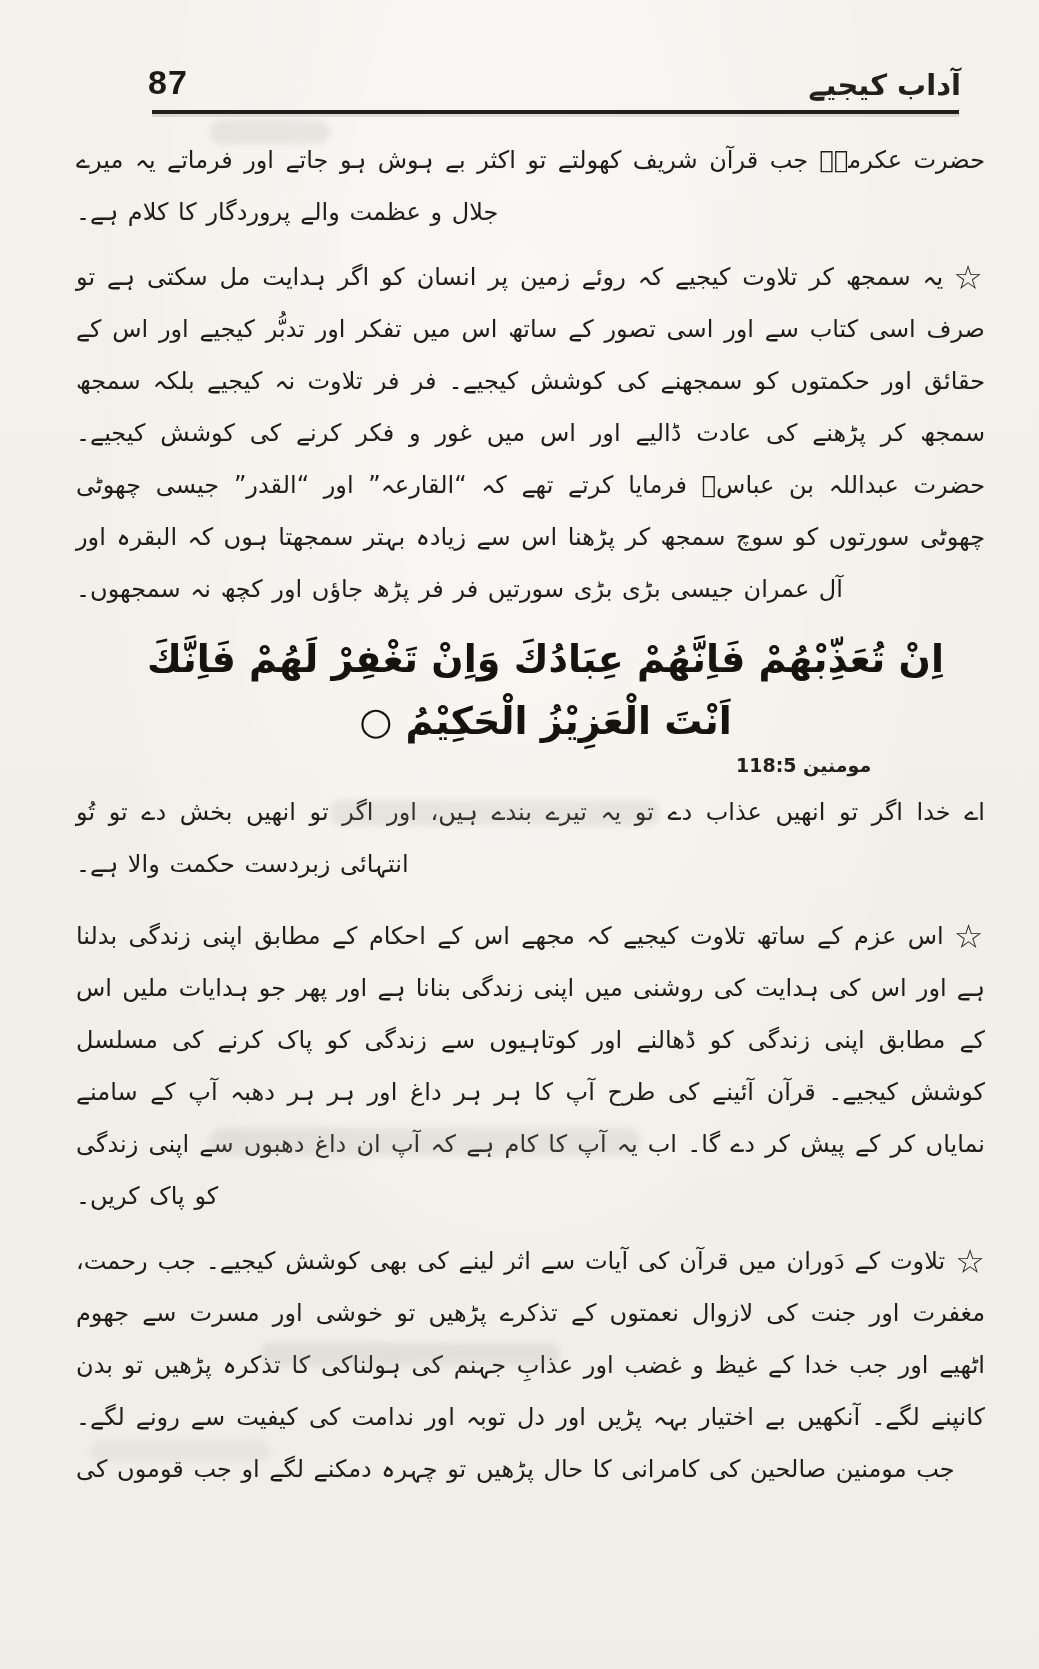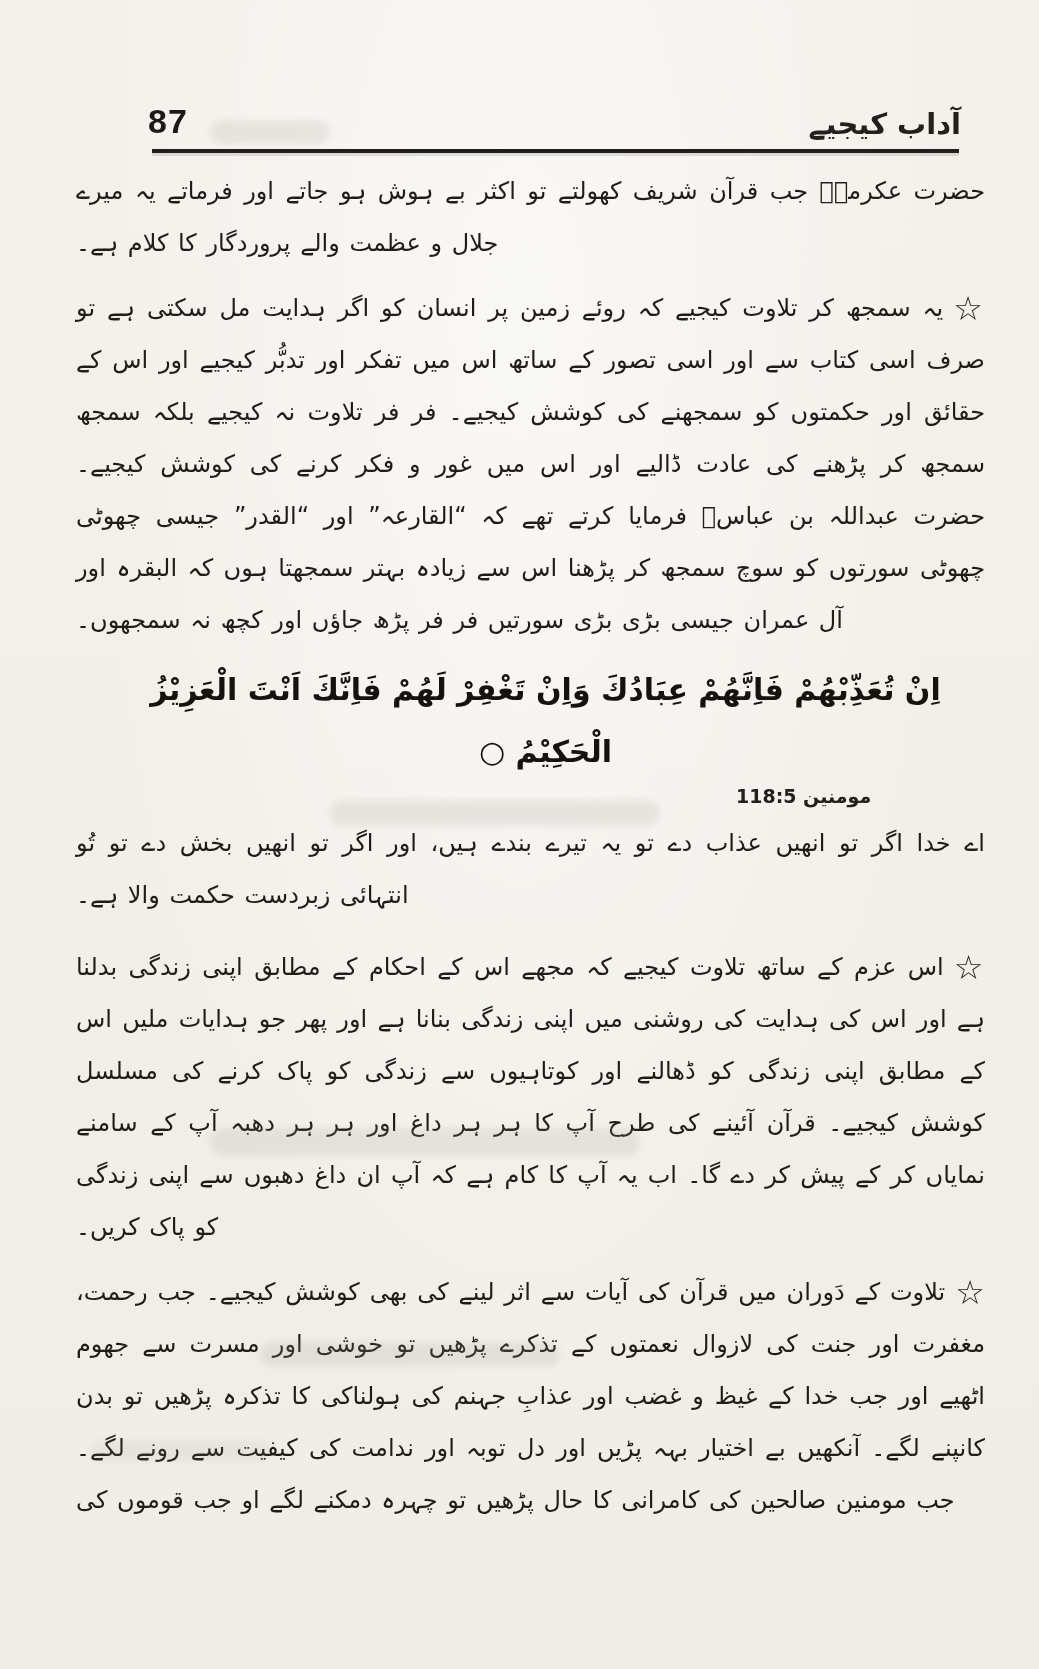--- a/index.html
+++ b/index.html
@@ -14,21 +14,21 @@
     font-family:"DejaVu Sans",sans-serif;
     color:#201d19;
     direction:rtl;
   }
   
   .header{
     display:flex;
     flex-direction:row-reverse;      
     justify-content:space-between;
     align-items:flex-end;
-    padding:102px 78px 0 148px;
+    padding:63px 78px 0 148px;
   }
   .page-num{
     font-family:"Liberation Sans","DejaVu Sans",sans-serif;
     font-weight:bold;
     font-size:34px;
     letter-spacing:1px;
     color:#1c1a17;
     direction:ltr;
   }
   .book-title{
@@ -38,21 +38,21 @@
     padding-left:4px;
   }
   .rule{
     height:4px;
     background:#211f1c;
     margin:8px 80px 0 152px;
     box-shadow:0 3px 0 rgba(33,31,28,.12);
   }
   
   .body{
-    padding:12px 54px 0 76px;
+    padding:20px 54px 0 76px;
     direction:rtl;
   }
   .para{
     font-size:24px;
     line-height:52px;
     text-align:justify;
     text-align-last:left;            
     margin:0 0 13px 0;
     word-spacing:2px;
   }
@@ -63,21 +63,21 @@
   }
   .star{
     font-size:33px;
     line-height:0;
     vertical-align:-4px;
     padding-left:10px;
     color:#26231f;
   }
   
   .verse{
-    font-size:30px;
+    font-size:38px;
     font-weight:bold;
     line-height:62px;
     text-align:center;
     color:#16130f;
     margin:2px 40px 0 70px;
   }
   .ref{
     width:fit-content;
     margin:2px 86px 10px 0;          
     margin-right:auto;

